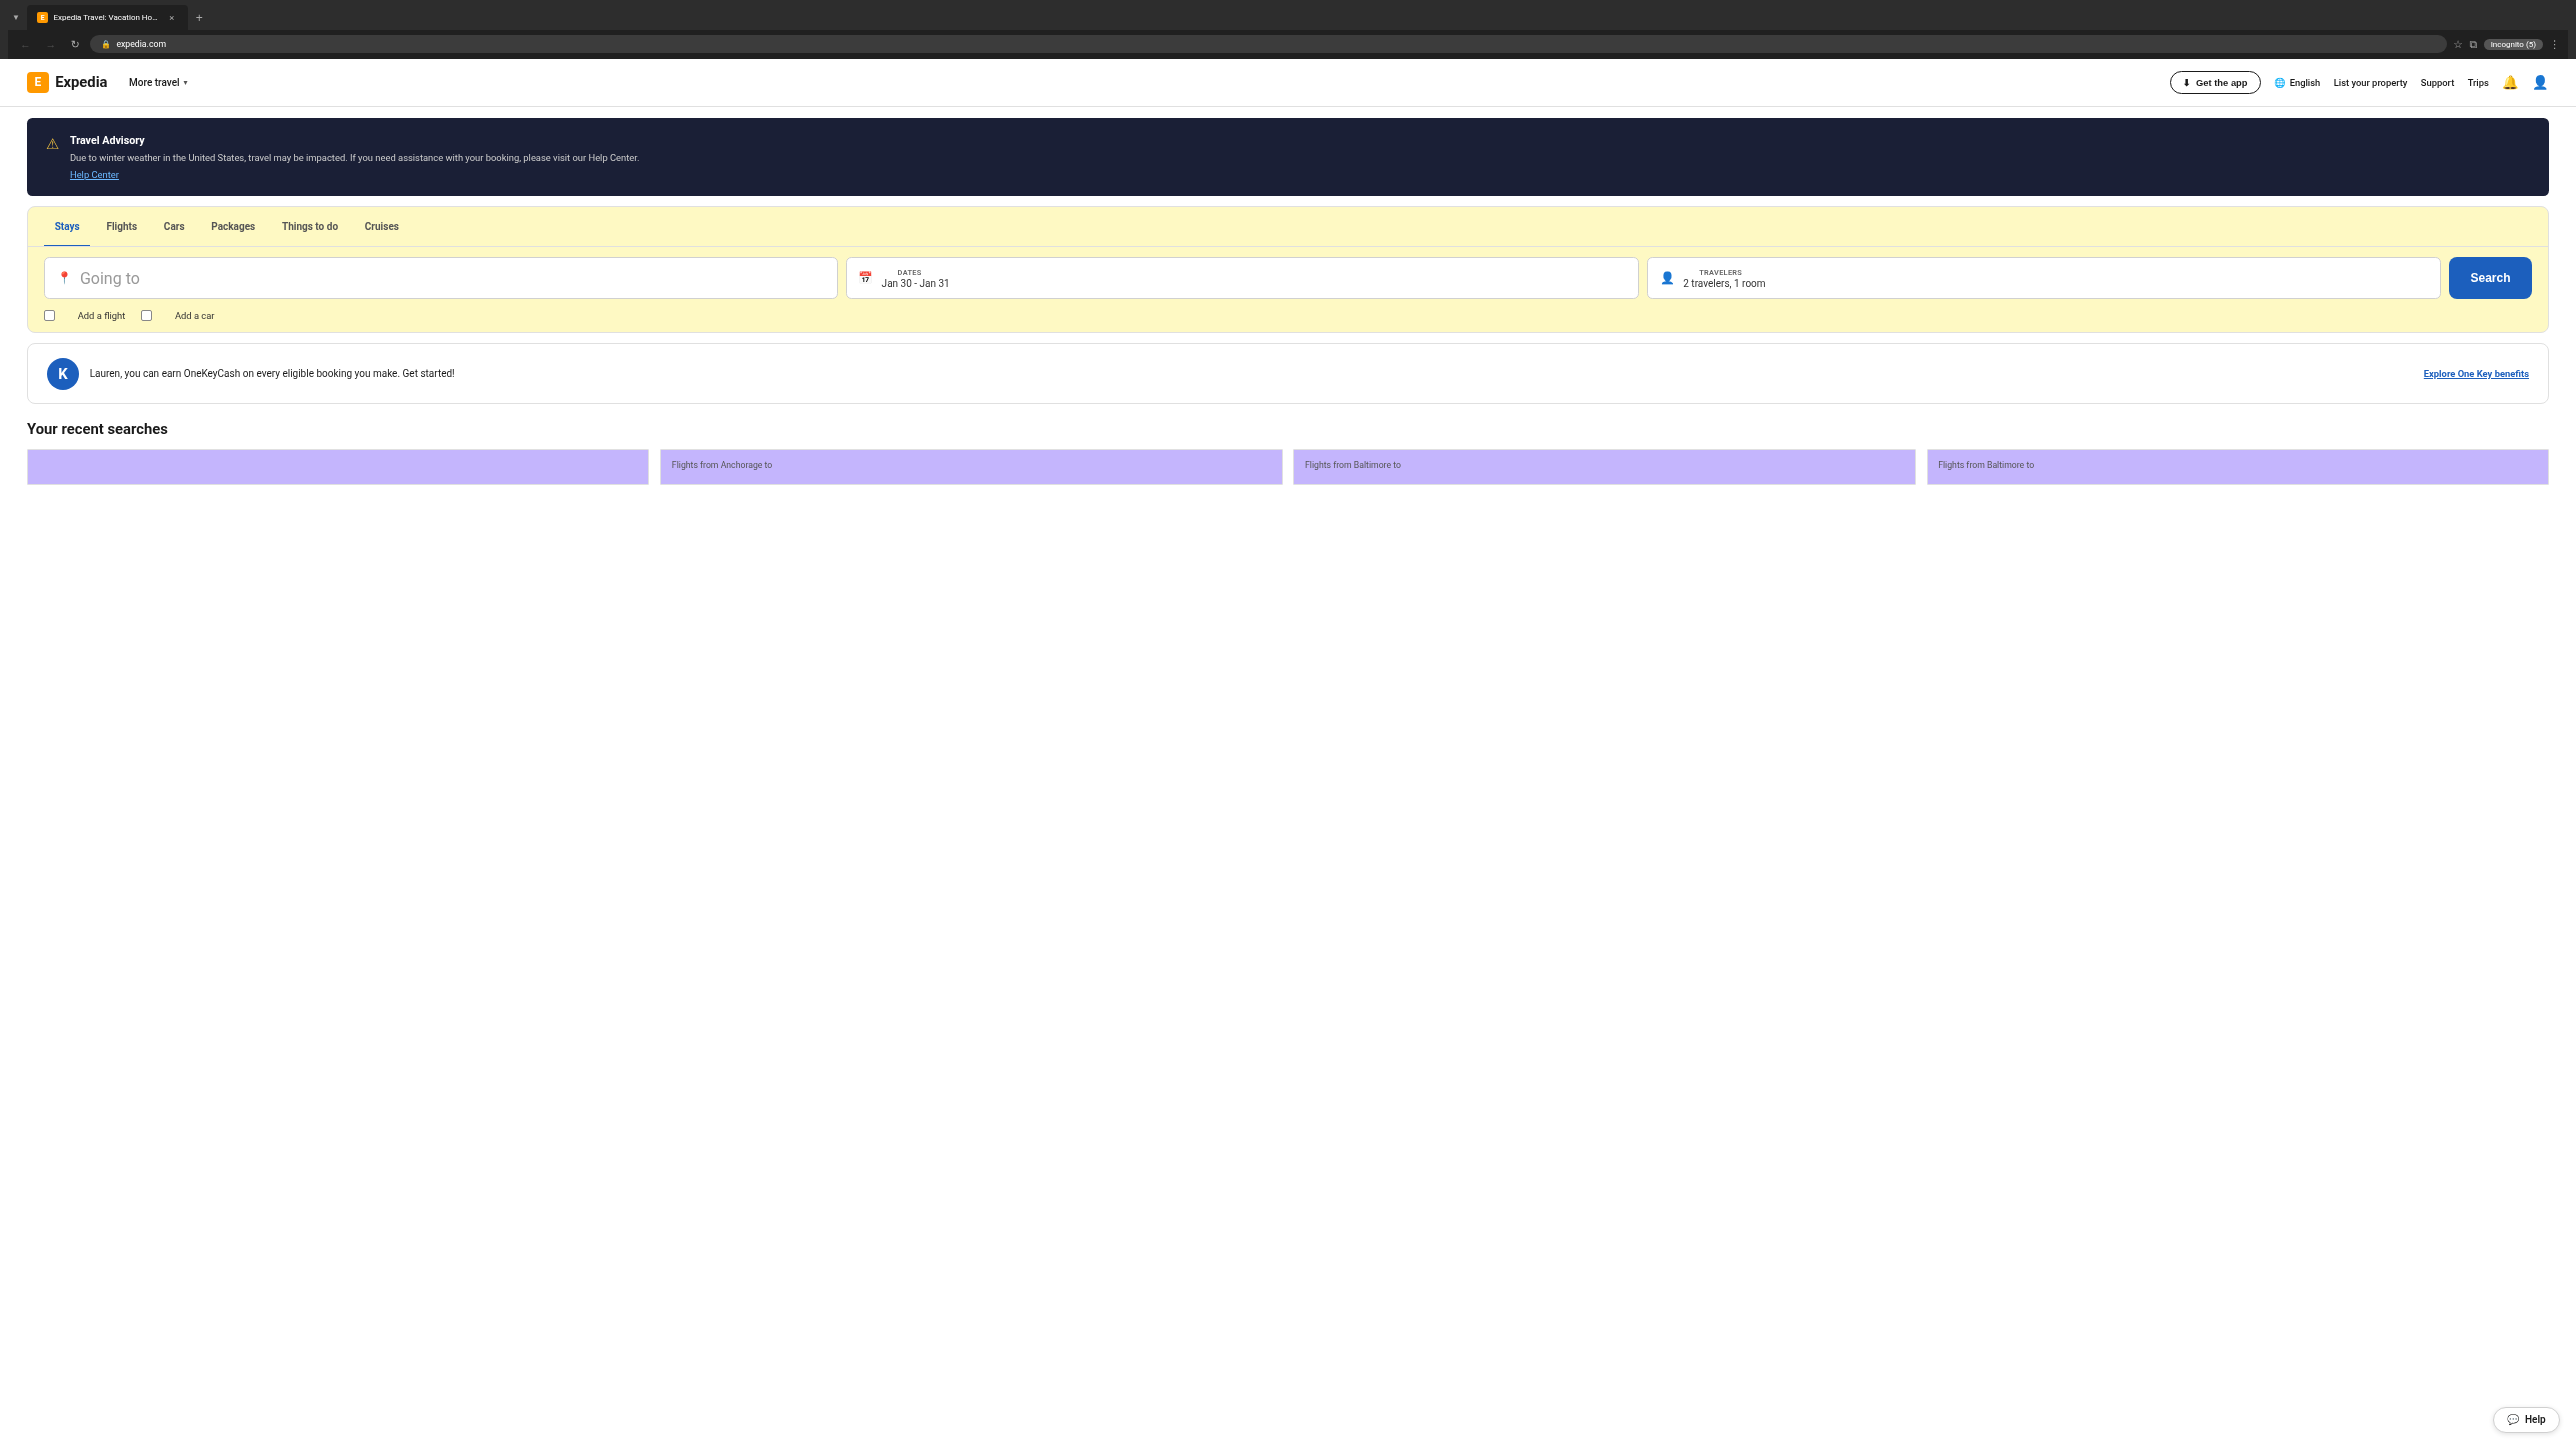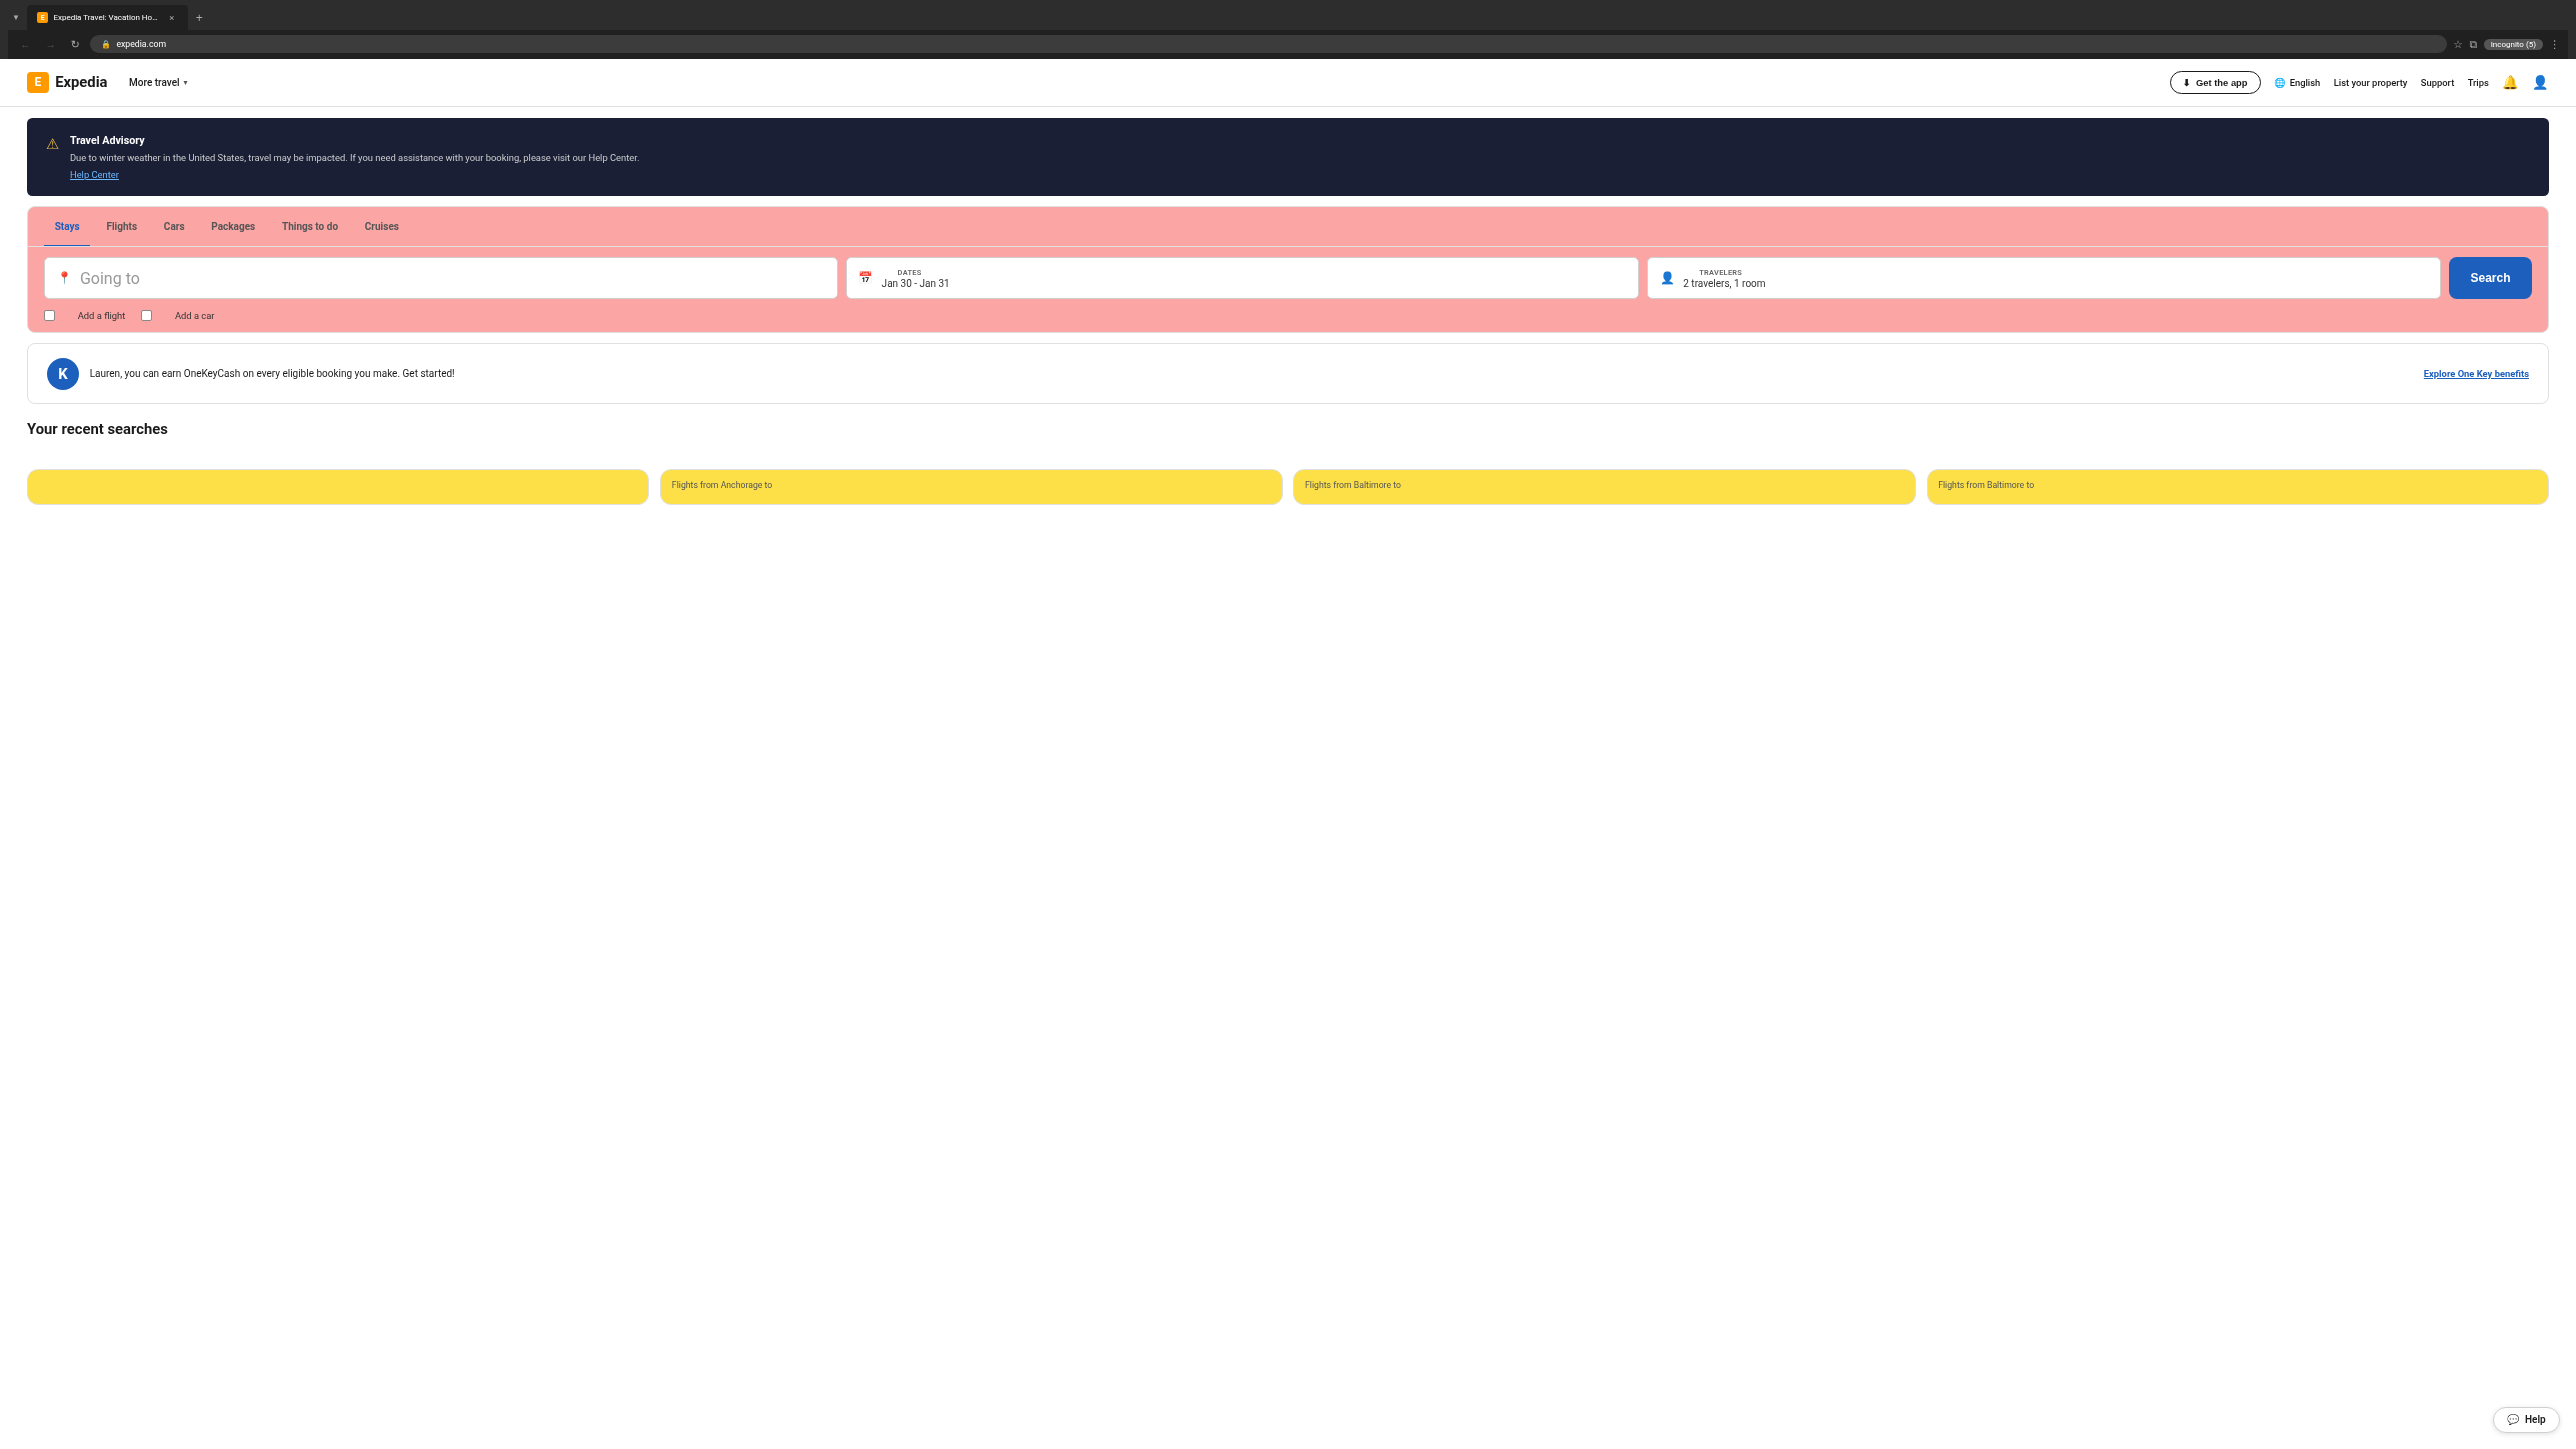--- a/index.html
+++ b/index.html
@@ -249,21 +249,21 @@
       text-decoration: underline;
       cursor: pointer;
       font-size: 9.4px;
       display: block;
       margin-top: 4px;
     }
 
     
     .search-widget {
       margin: 10.7px 27px;
-      background: #fca5a5;
+      background: #fef9c3;
       border: 0.7px solid #e0e0e0;
       border-radius: 8px;
       overflow: hidden;
     }
     .search-tabs {
       display: flex;
       align-items: center;
       padding: 0 16px;
       border-bottom: 0.7px solid #e0e0e0;
       gap: 5.4px;
@@ -383,26 +383,25 @@
       font-weight: 700;
       color: #1a1a1a;
       margin-bottom: 10.7px;
     }
     .recent-cards {
       display: flex;
       gap: 10.7px;
     }
     .recent-card {
       flex: 1;
-      background: #fde047;
+      background: #c4b5fd;
       border: 0.7px solid #e0e0e0;
-      border-radius: 11px;
+      border-radius: 1px;
       overflow: hidden;
       cursor: pointer;
-      margin-top: 20px;
     }
     .recent-card-body {
       padding: 10.7px;
     }
     .recent-card-label {
       font-size: 8.7px;
       color: #555;
     }
     .recent-card-title {
       font-size: 10px;

